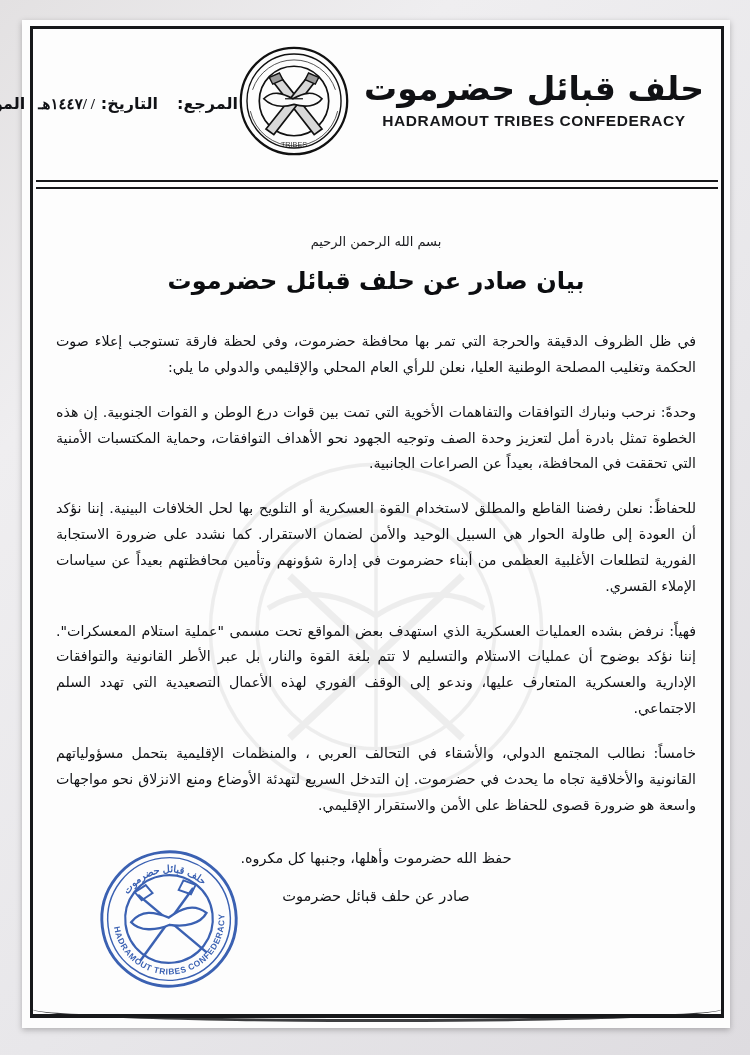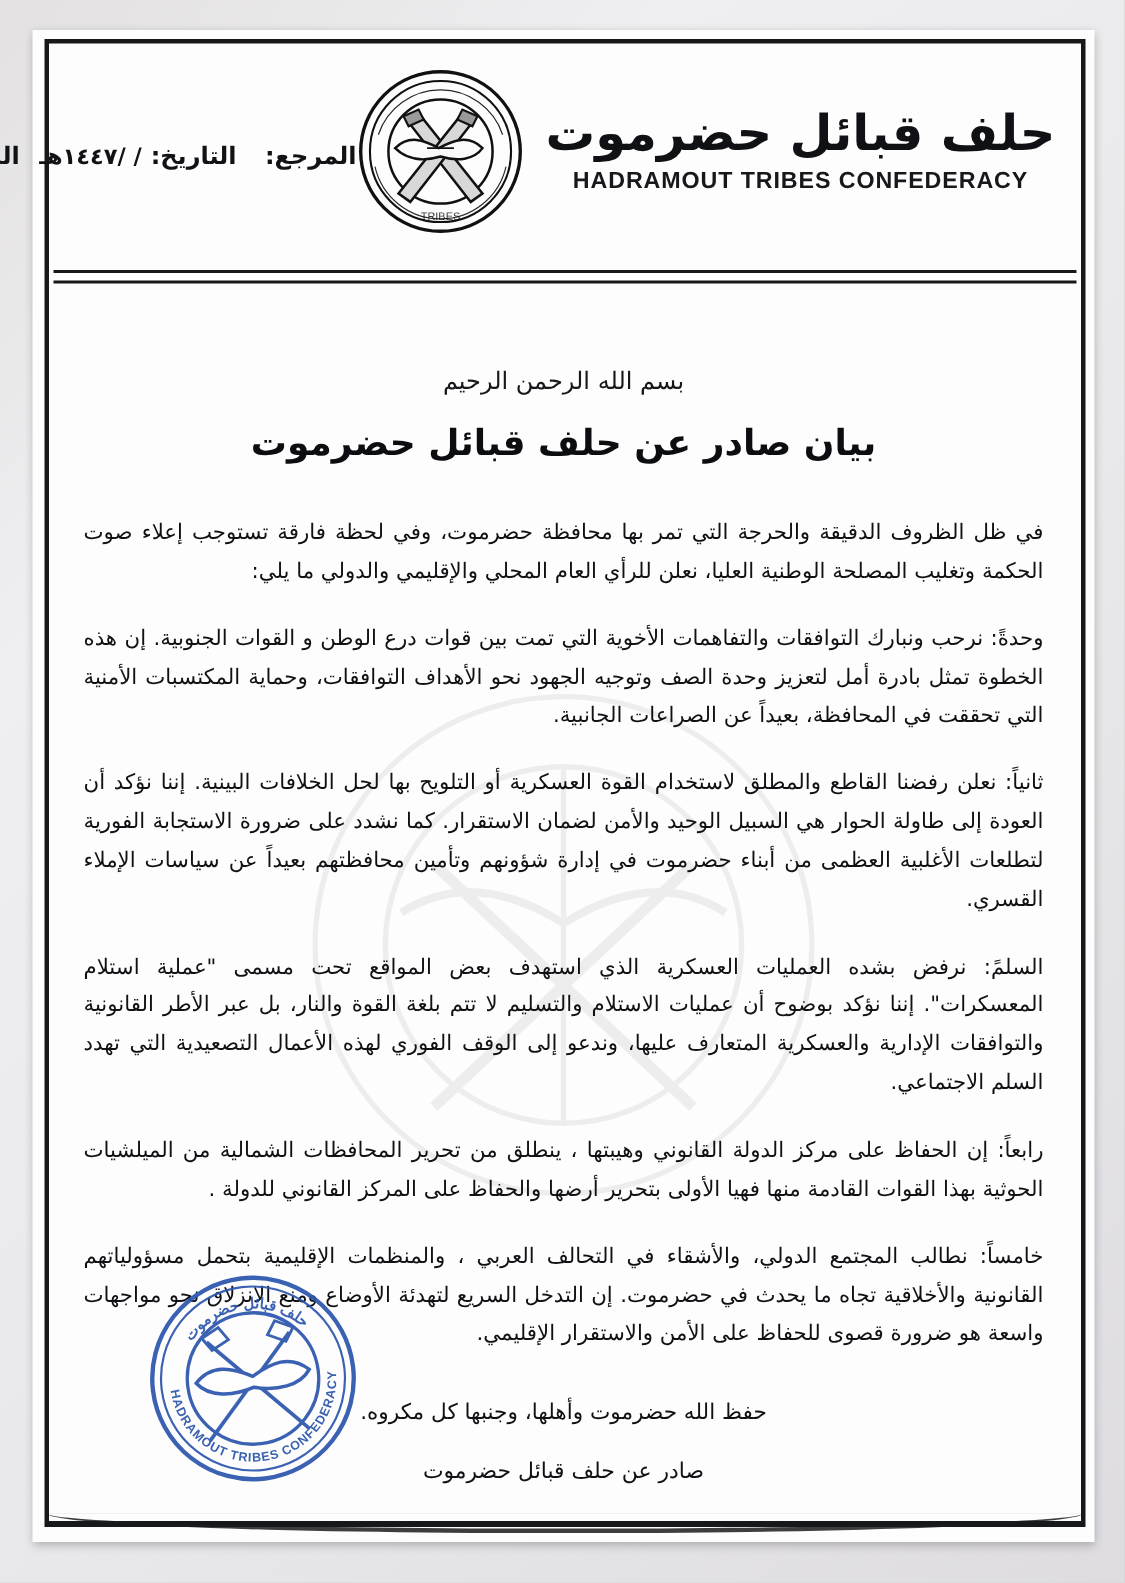--- a/index.html
+++ b/index.html
@@ -126,21 +126,21 @@
     flex-direction: row;
     align-items: baseline;
     gap: 6px;
     font-family: "DejaVu Sans", "Liberation Sans", sans-serif;
     font-size: 15.5px;
     font-weight: bold;
     color: #111216;
     white-space: nowrap;
   }
   .ref-label { font-size: 16px; }
-  .ref-value { font-size: 15px; letter-spacing: .5px; }
+  .ref-value { font-size: 15px; letter-spacing: .5px; font-family: Liberation Serif, serif; }
 
   
   #rule {
     position: absolute;
     left: 14px;
     right: 12px;
     top: 160px;
     height: 5px;
     border-top: 2px solid #17181a;
     border-bottom: 2px solid #17181a;
@@ -152,24 +152,24 @@
     left: 34px;
     right: 34px;
     top: 196px;
     bottom: 30px;
     font-family: "DejaVu Sans", "Liberation Sans", sans-serif;
     color: #0e0f12;
   }
 
   #basmala {
     text-align: center;
-    font-size: 16px;
+    font-size: 13px;
     font-weight: normal;
     color: #17181b;
-    margin-top: 28px;
+    margin-top: 18px;
     letter-spacing: 0;
   }
   #doc-title {
     text-align: center;
     font-size: 24px;
     font-weight: bold;
     color: #0c0d10;
     margin-top: 18px;
     letter-spacing: .3px;
   }
@@ -285,33 +285,29 @@
       <div id="doc-title">بيان صادر عن حلف قبائل حضرموت</div>
 
       <div class="para intro">في ظل الظروف الدقيقة والحرجة التي تمر بها محافظة حضرموت، وفي لحظة فارقة تستوجب إعلاء صوت الحكمة وتغليب المصلحة الوطنية العليا، نعلن للرأي العام المحلي والإقليمي والدولي ما يلي:</div>
 
       <div class="para">
         <span>وحدةً:</span>
         <span>نرحب ونبارك التوافقات والتفاهمات الأخوية التي تمت بين قوات درع الوطن و القوات الجنوبية. إن هذه الخطوة تمثل بادرة أمل لتعزيز وحدة الصف وتوجيه الجهود نحو الأهداف التوافقات، وحماية المكتسبات الأمنية التي تحققت في المحافظة، بعيداً عن الصراعات الجانبية.</span>
       </div>
 
       <div class="para">
-        <span>ثانياً:</span>
+        <span>للحفاظً:</span>
         <span>نعلن رفضنا القاطع والمطلق لاستخدام القوة العسكرية أو التلويح بها لحل الخلافات البينية. إننا نؤكد أن العودة إلى طاولة الحوار هي السبيل الوحيد والأمن لضمان الاستقرار. كما نشدد على ضرورة الاستجابة الفورية لتطلعات الأغلبية العظمى من أبناء حضرموت في إدارة شؤونهم وتأمين محافظتهم بعيداً عن سياسات الإملاء القسري.</span>
       </div>
 
       <div class="para">
-        <span>السلمً:</span>
+        <span>فهياً:</span>
         <span>نرفض بشده العمليات العسكرية  الذي استهدف بعض المواقع تحت مسمى "عملية استلام المعسكرات". إننا نؤكد بوضوح أن عمليات الاستلام والتسليم لا تتم بلغة القوة والنار، بل عبر الأطر القانونية والتوافقات الإدارية والعسكرية المتعارف عليها، وندعو إلى الوقف الفوري لهذه الأعمال التصعيدية التي تهدد السلم الاجتماعي.</span>
       </div>
 
-      <div class="para">
-        <span>رابعاً:</span>
-        <span>إن الحفاظ على مركز الدولة القانوني وهيبتها ، ينطلق من تحرير المحافظات الشمالية من الميلشيات الحوثية بهذا القوات القادمة منها فهيا الأولى بتحرير أرضها والحفاظ على المركز القانوني للدولة  .</span>
-      </div>
 
       <div class="para">
         <span>خامساً:</span>
         <span>نطالب المجتمع الدولي، والأشقاء في التحالف العربي ، والمنظمات الإقليمية بتحمل مسؤولياتهم القانونية والأخلاقية تجاه ما يحدث في حضرموت. إن التدخل السريع لتهدئة الأوضاع ومنع الانزلاق نحو مواجهات واسعة هو ضرورة قصوى للحفاظ على الأمن والاستقرار الإقليمي.</span>
       </div>
 
       <div id="closing-block">
         <div class="closing">حفظ الله حضرموت وأهلها، وجنبها كل مكروه.</div>
       </div>
 

